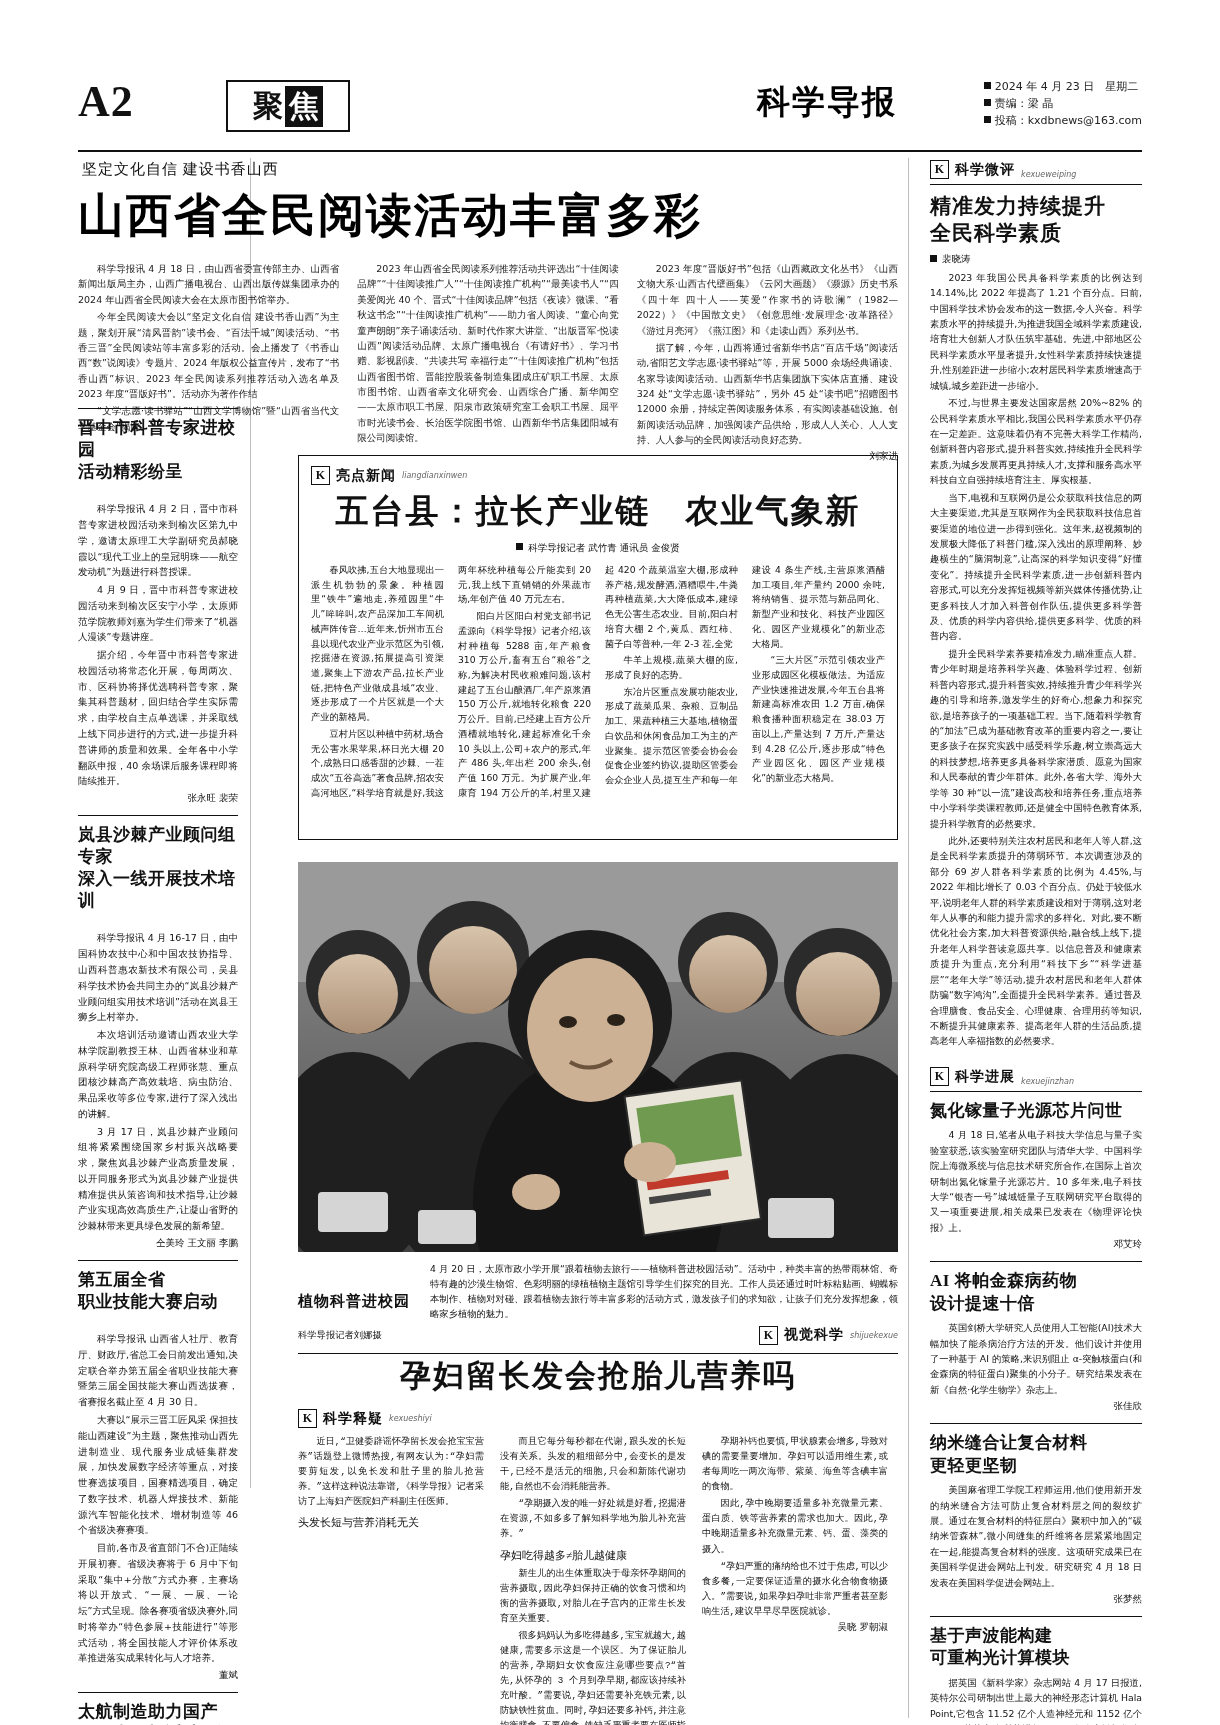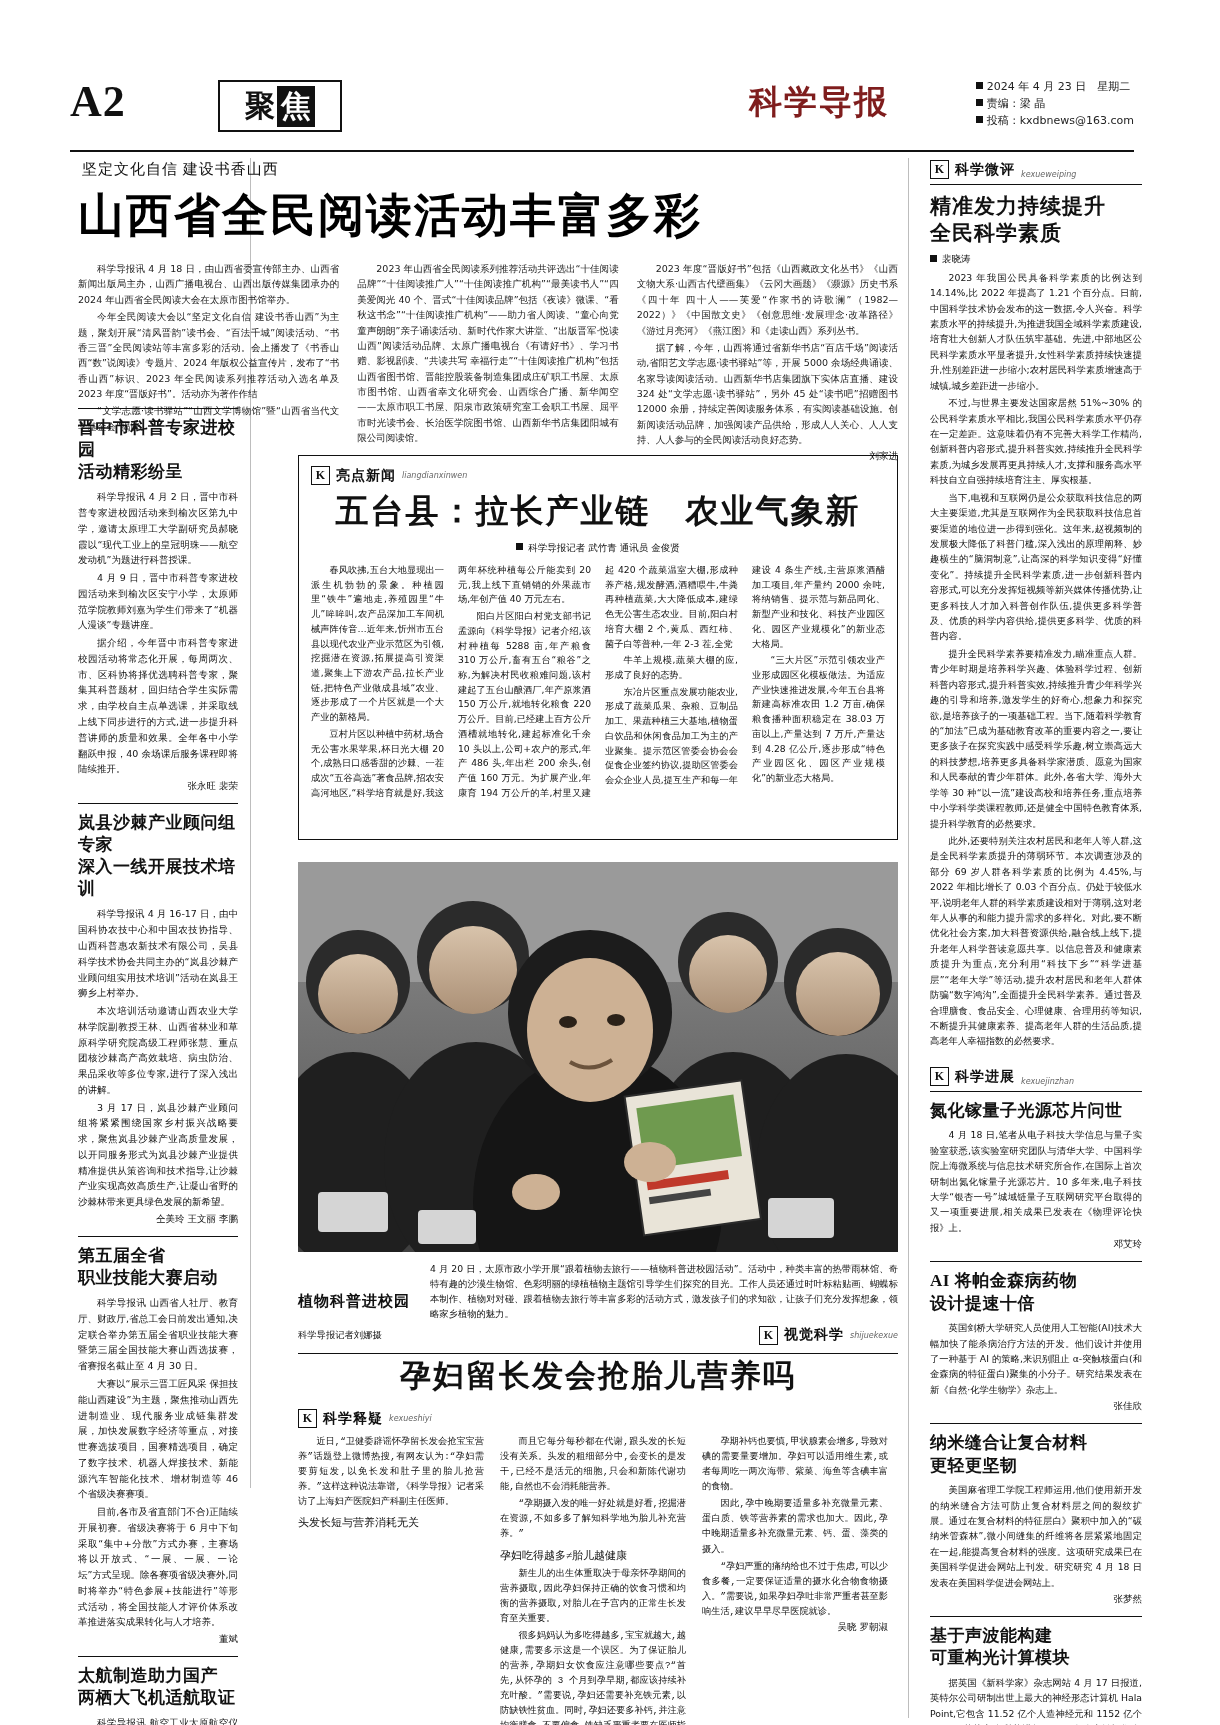--- a/index.html
+++ b/index.html
@@ -1,40 +1,40 @@
 <!DOCTYPE html>
 <html><head>
 <meta charset="utf-8">
 <style>
   html,body{margin:0;padding:0;background:#fff;}
   body{width:1220px;height:1725px;font-family:"DejaVu Sans","Liberation Sans",sans-serif;color:#111;}
   .page{position:relative;width:1220px;height:1725px;background:#fff;padding:0;box-sizing:border-box;}
   
-  .masthead{position:absolute;left:70px;top:72px;width:1064px;height:78px;border-bottom:2px solid #111;}
+  .masthead{position:absolute;left:78px;top:72px;width:1064px;height:78px;border-bottom:2px solid #111;}
   .folio{position:absolute;left:0;top:4px;font-size:44px;font-weight:700;letter-spacing:1px;font-family:"Liberation Serif",serif;}
   .section-badge{position:absolute;left:148px;top:8px;width:120px;height:48px;border:2px solid #111;display:flex;align-items:center;justify-content:center;}
   .section-badge .t1{font-size:30px;font-weight:700;font-family:"Liberation Serif",serif;letter-spacing:2px;}
   .section-badge .t2{display:inline-block;background:#111;color:#fff;font-size:30px;font-weight:700;font-family:"Liberation Serif",serif;padding:0 4px;}
-  .paper-name{position:absolute;right:245px;top:8px;font-size:33px;font-weight:700;font-family:"Liberation Serif",serif;letter-spacing:2px;color:#7f1d1d;}
+  .paper-name{position:absolute;right:245px;top:8px;font-size:33px;font-weight:700;font-family:"Liberation Serif",serif;letter-spacing:2px;color:#000000;}
   .issue-meta{position:absolute;right:0;top:6px;text-align:left;font-size:11px;line-height:1.55;color:#222;}
   .issue-meta div{white-space:nowrap;}
   .issue-meta .sq{display:inline-block;width:7px;height:7px;background:#111;margin-right:4px;vertical-align:1px;}
   
   .col{position:absolute;box-sizing:border-box;}
   .rule-v{position:absolute;width:1px;background:#bdbdbd;}
   .rule-h{position:absolute;height:1px;background:#111;}
   
   .kicker{font-size:15px;font-family:"Liberation Serif",serif;letter-spacing:1px;color:#111;}
   .head-main{font-size:46px;font-weight:700;font-family:"Liberation Serif",serif;letter-spacing:2px;margin-top:6px;color:#000;}
   .lead-cols{column-count:3;column-gap:18px;font-size:9.5px;line-height:1.62;text-align:justify;color:#1a1a1a;}
   .lead-cols p{margin:0 0 2px 0;text-indent:2em;}
   .byline{text-align:right;font-size:9.5px;margin-top:2px;}
   
   .brief-title{font-size:17px;font-weight:700;font-family:"Liberation Serif",serif;line-height:1.3;letter-spacing:.5px;}
-  .brief-body{font-size:9.5px;line-height:1.66;text-align:justify;margin-top:6px;}
+  .brief-body{font-size:9.5px;line-height:1.66;text-align:justify;margin-top:18px;}
   .brief-body p{margin:0 0 2px 0;text-indent:2em;}
   .sign{text-align:right;font-size:9.5px;margin-top:3px;}
   .hr-thin{height:1px;background:#111;margin:10px 0 8px;}
   
   .boxed{border:1px solid #111;box-sizing:border-box;padding:10px 12px 10px;}
   .tag-row{display:flex;align-items:center;gap:6px;margin-bottom:4px;}
   .tag-k{width:17px;height:17px;border:1px solid #111;display:flex;align-items:center;justify-content:center;font-size:12px;font-weight:700;font-family:"Liberation Serif",serif;}
   .tag-cn{font-size:14px;font-weight:700;font-family:"Liberation Serif",serif;letter-spacing:1px;}
   .tag-py{font-size:8px;color:#666;font-style:italic;}
   .box-head{font-size:33px;font-weight:700;font-family:"Liberation Serif",serif;text-align:center;letter-spacing:2px;margin:4px 0 8px;}
@@ -272,21 +272,21 @@
       <span class="tag-k">K</span>
       <span class="tag-cn">科学微评</span>
       <span class="tag-py">kexueweiping</span>
     </div>
     <div class="rule-h" style="position:relative;width:212px;margin:5px 0 8px;"></div>
     <div class="rail-title" style="white-space:pre-line;">精准发力持续提升
 全民科学素质</div>
     <div class="rail-sub"><span class="sq" style="display:inline-block;width:7px;height:7px;background:#111;margin-right:5px;"></span><span>裴晓涛</span></div>
     <div class="rail-txt">
       <p>2023 年我国公民具备科学素质的比例达到 14.14%,比 2022 年提高了 1.21 个百分点。日前,中国科学技术协会发布的这一数据,令人兴奋。科学素质水平的持续提升,为推进我国全域科学素质建设,培育壮大创新人才队伍筑牢基础。先进,中部地区公民科学素质水平显著提升,女性科学素质持续快速提升,性别差距进一步缩小;农村居民科学素质增速高于城镇,城乡差距进一步缩小。</p>
-      <p>不过,与世界主要发达国家居然 51%~30% 的公民科学素质水平相比,我国公民科学素质水平仍存在一定差距。这意味着仍有不完善大科学工作精尚,创新科普内容形式,提升科普实效,持续推升全民科学素质,为城乡发展再更具持续人才,支撑和服务高水平科技自立自强持续培育注主、厚实根基。</p>
+      <p>不过,与世界主要发达国家居然 20%~82% 的公民科学素质水平相比,我国公民科学素质水平仍存在一定差距。这意味着仍有不完善大科学工作精尚,创新科普内容形式,提升科普实效,持续推升全民科学素质,为城乡发展再更具持续人才,支撑和服务高水平科技自立自强持续培育注主、厚实根基。</p>
       <p>当下,电视和互联网仍是公众获取科技信息的两大主要渠道,尤其是互联网作为全民获取科技信息首要渠道的地位进一步得到强化。这年来,赵视频制的发展极大降低了科普门槛,深入浅出的原理阐释、妙趣横生的“脑洞制意”,让高深的科学知识变得“好懂变化”。持续提升全民科学素质,进一步创新科普内容形式,可以充分发挥短视频等新兴媒体传播优势,让更多科技人才加入科普创作队伍,提供更多科学普及、优质的科学内容供给,提供更多科学、优质的科普内容。</p>
       <p>提升全民科学素养要精准发力,瞄准重点人群。青少年时期是培养科学兴趣、体验科学过程、创新科普内容形式,提升科普实效,持续推升青少年科学兴趣的引导和培养,激发学生的好奇心,想象力和探究欲,是培养孩子的一项基础工程。当下,随着科学教育的“加法”已成为基础教育改革的重要内容之一,要让更多孩子在探究实践中感受科学乐趣,树立崇高远大的科技梦想,培养更多具备科学家潜质、愿意为国家和人民奉献的青少年群体。此外,各省大学、海外大学等 30 种“以一流”建设高校和培养任务,重点培养中小学科学类课程教师,还是健全中国特色教育体系,提升科学教育的必然要求。</p>
       <p>此外,还要特别关注农村居民和老年人等人群,这是全民科学素质提升的薄弱环节。本次调查涉及的部分 69 岁人群各科学素质的比例为 4.45%,与 2022 年相比增长了 0.03 个百分点。仍处于较低水平,说明老年人群的科学素质建设相对于薄弱,这对老年人从事的和能力提升需求的多样化。对此,要不断优化社会方案,加大科普资源供给,融合线上线下,提升老年人科学普读意愿共享。以信息普及和健康素质提升为重点,充分利用“科技下乡”“科学进基层”“老年大学”等活动,提升农村居民和老年人群体防骗“数字鸿沟”,全面提升全民科学素养。通过普及合理膳食、食品安全、心理健康、合理用药等知识,不断提升其健康素养、提高老年人群的生活品质,提高老年人幸福指数的必然要求。</p>
     </div>
 
     <div style="height:16px;"></div>
     <div class="rail-tag">
       <span class="tag-k">K</span>
       <span class="tag-cn">科学进展</span>
       <span class="tag-py">kexuejinzhan</span>

